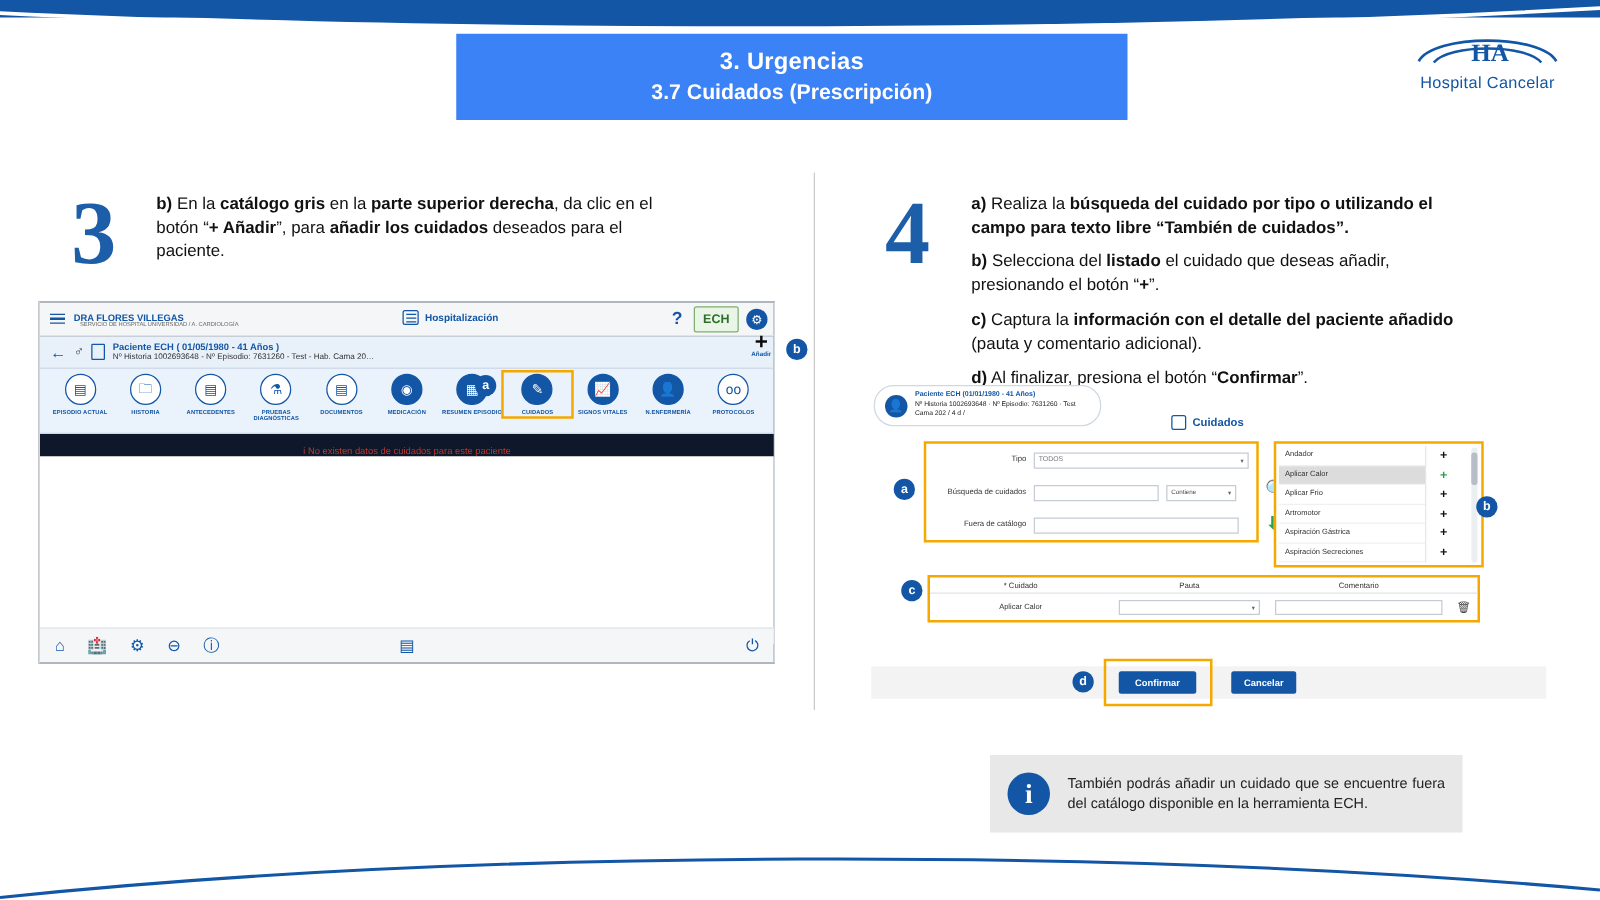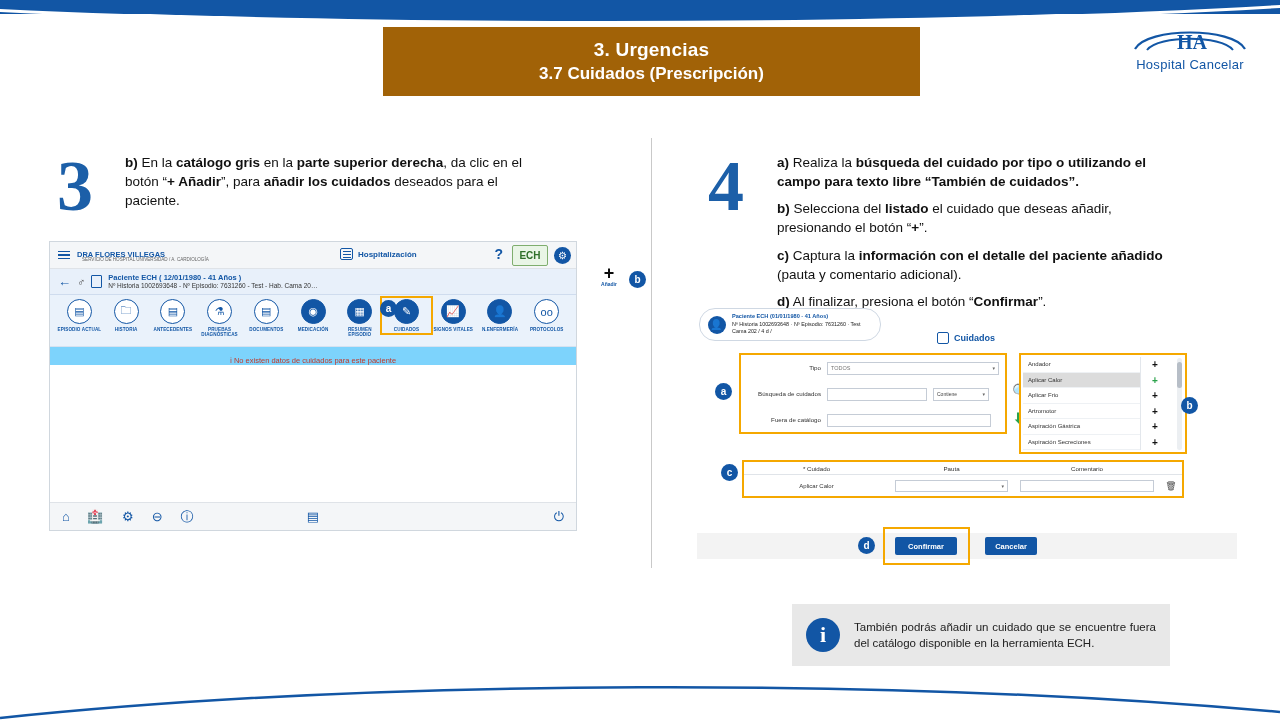--- a/index.html
+++ b/index.html
@@ -10,22 +10,22 @@
     font-family:"Liberation Sans", sans-serif;
     color:#1a1a1a;
   }
   .topbar { position:absolute; left:0; top:0; width:1280px; height:14px; background:#1256a5; }
   .topbar-curve {
     position:absolute; left:0; top:0; width:1280px; height:30px; overflow:hidden;
   }
   .topbar-curve svg { display:block; }
 
   .title-box {
-    position:absolute; left:383px; top:27px; width:537px; height:69px;
-    background:#a16207; color:#ffffff; text-align:center;
+    position:absolute; left:365px; top:27px; width:537px; height:69px;
+    background:#3b82f6; color:#ffffff; text-align:center;
     display:flex; flex-direction:column; align-items:center; justify-content:center;
   }
   .title-line1 { font-size:19px; font-weight:bold; letter-spacing:.2px; }
   .title-line2 { font-size:17px; font-weight:bold; margin-top:3px; }
 
   .logo { position:absolute; right:30px; top:25px; width:120px; text-align:center; }
   .logo .arcs { width:118px; height:26px; }
   .logo .name { font-size:13px; color:#1256a5; margin-top:2px; letter-spacing:.3px; }
 
   .divider { position:absolute; left:651px; top:138px; width:1px; height:430px; background:#c9c9c9; }
@@ -39,22 +39,22 @@
   .step-num.n4 { left:708px; top:150px; }
 
   .step-text { position:absolute; font-size:13.5px; line-height:1.42; color:#111; }
   .step-text.t3 { left:125px; top:153px; width:400px; }
   .step-text.t4 { left:777px; top:153px; width:412px; }
   .step-text p { margin:0 0 2px 0; }
   .step-text .gap { margin-top:8px; }
 
   
   .shot-left {
-    position:absolute; left:49px; top:241px; width:528px; height:290px;
-    background:#7dd3fc; border:1px solid #d0d7de;
+    position:absolute; left:31px; top:241px; width:589px; height:290px;
+    background:#0f172a; border:1px solid #d0d7de;
   }
   .sl-header {
     height:27px; background:#f4f6f8; border-bottom:1px solid #dfe3e8;
     display:flex; align-items:center; padding:0 8px; position:relative;
   }
   .sl-hamburger { width:12px; height:9px; display:inline-block; margin-right:7px; position:relative; }
   .sl-hamburger i { position:absolute; left:0; width:12px; height:1.5px; background:#1256a5; }
   .sl-hamburger i:nth-child(1){top:0;} .sl-hamburger i:nth-child(2){top:3.5px;} .sl-hamburger i:nth-child(3){top:7px;}
   .sl-doctor { font-size:7.5px; font-weight:bold; color:#1256a5; line-height:1.15; }
   .sl-hosp { position:absolute; left:290px; top:6px; font-size:8px; color:#1256a5; font-weight:bold; display:flex; align-items:center; gap:5px; }
@@ -245,21 +245,21 @@
     <div class="sl-help">?</div>
     <div class="sl-ech">ECH</div>
     <div class="sl-gear">⚙</div>
   </div>
 
   <div class="sl-patient">
     <span class="sl-back">←</span>
     <span class="sl-gender">♂</span>
     <span class="sl-pat-ic"></span>
     <span class="sl-pat-txt">
-      <span>Paciente ECH  ( 12/01/1980 - 41 Años )</span>
+      <span>Paciente ECH  ( 01/05/1980 - 41 Años )</span>
       <small>Nº Historia 1002693648 - Nº Episodio: 7631260 - Test - Hab. Cama 20…</small>
     </span>
   </div>
 
   <div class="sl-tabs">
     <div class="sl-tabrow">
       <div class="sl-tab">
           <div class="circ">▤</div>
           <div class="lbl">EPISODIO ACTUAL</div>
         </div>

